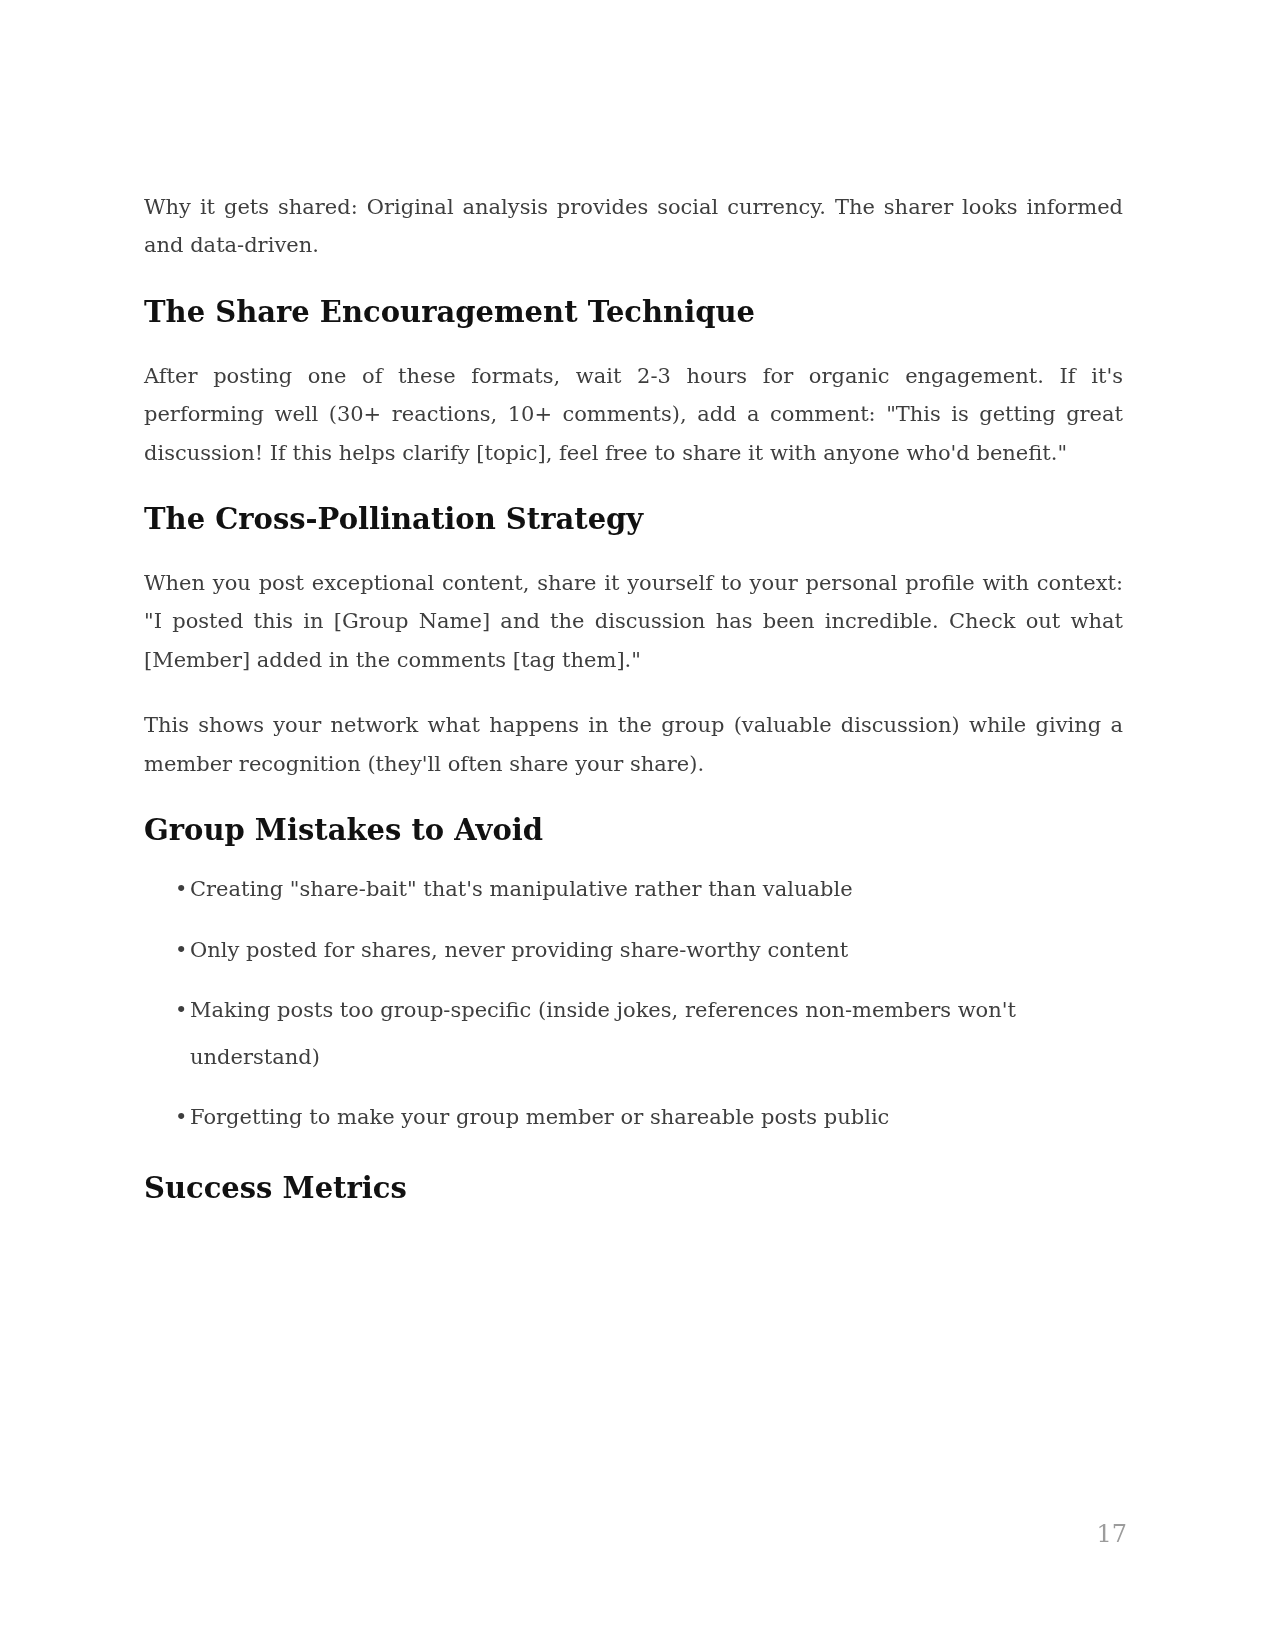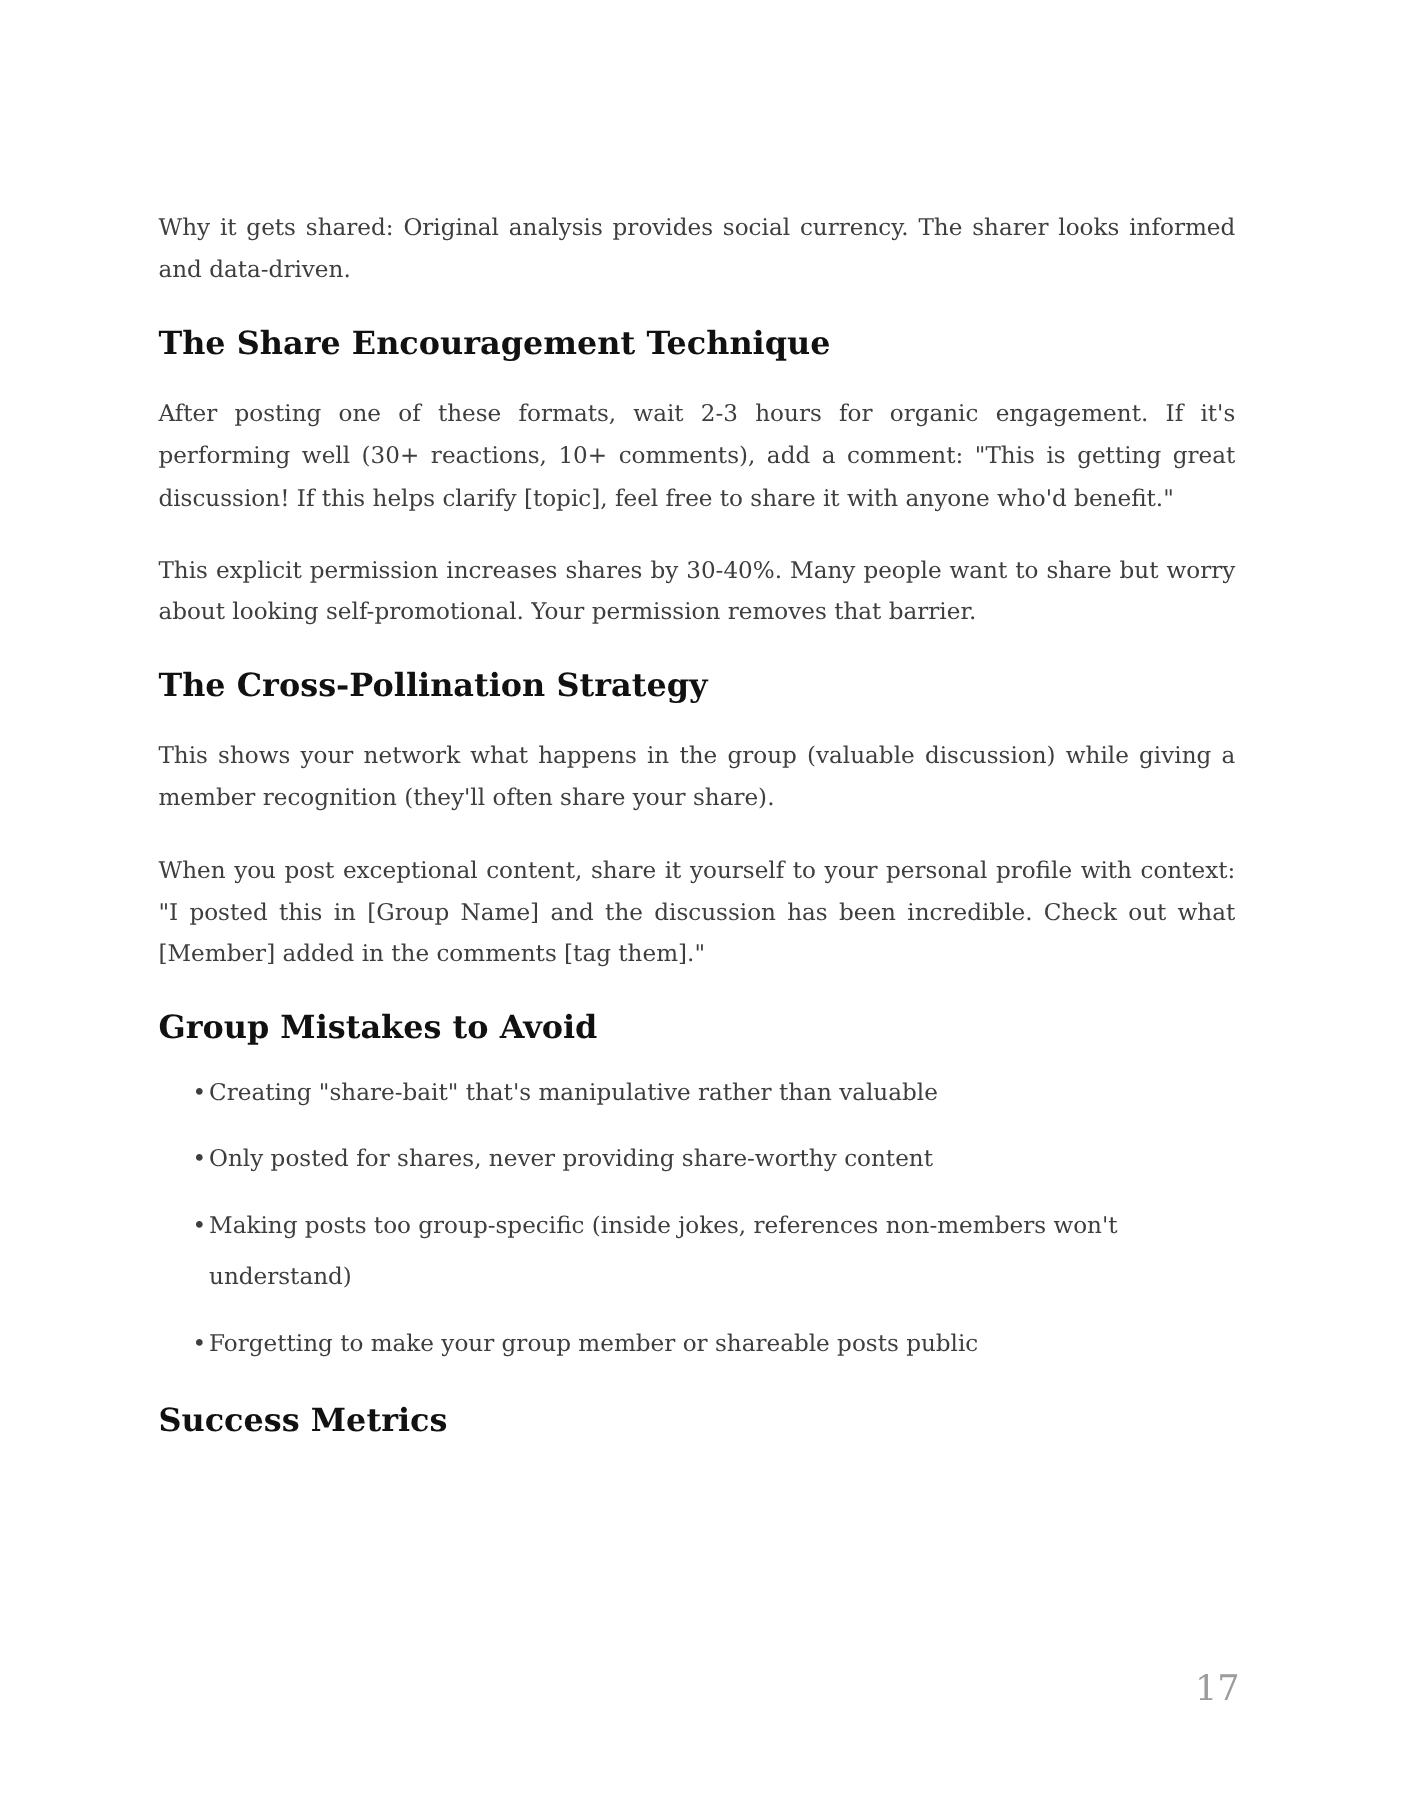--- a/index.html
+++ b/index.html
@@ -52,44 +52,43 @@
     content: "\2022";
     position: absolute;
     left: 31px;
     top: 0;
     color: #3e3e3e;
   }
   .page-number {
     position: absolute;
     top: 1520px;
     right: 148px;
-    font-size: 32px;
+    font-size: 24px;
     line-height: 28px;
     color: #9c9c9c;
   }
 </style>
 </head>
 <body>
 
 <div class="page">
   <div class="content">
 
     <p class="para">Why it gets shared: Original analysis provides social currency. The sharer looks informed and data-driven.</p>
 
     <h3 class="heading">The Share Encouragement Technique</h3>
 
     <p class="para">After posting one of these formats, wait 2-3 hours for organic engagement. If it's performing well (30+ reactions, 10+ comments), add a comment: "This is getting great discussion! If this helps clarify [topic], feel free to share it with anyone who'd benefit."</p>
 
-    <p class="para">This explicit permission increases shares by 30-40%. Many people want to share but worry about looking self-promotional. Your permission removes that barrier.</p>
 
     <h3 class="heading">The Cross-Pollination Strategy</h3>
 
+    <p class="para">When you post exceptional content, share it yourself to your personal profile with context: "I posted this in [Group Name] and the discussion has been incredible. Check out what [Member] added in the comments [tag them]."</p>
+
     <p class="para">This shows your network what happens in the group (valuable discussion) while giving a member recognition (they'll often share your share).</p>
-
-    <p class="para">When you post exceptional content, share it yourself to your personal profile with context: "I posted this in [Group Name] and the discussion has been incredible. Check out what [Member] added in the comments [tag them]."</p>
 
     <h3 class="heading">Group Mistakes to Avoid</h3>
 
     <ul class="bullets">
       <li class="bullet">Creating "share-bait" that's manipulative rather than valuable</li>
       <li class="bullet">Only posted for shares, never providing share-worthy content</li>
       <li class="bullet">Making posts too group-specific (inside jokes, references non-members won't understand)</li>
       <li class="bullet">Forgetting to make your group member or shareable posts public</li>
     </ul>
 

